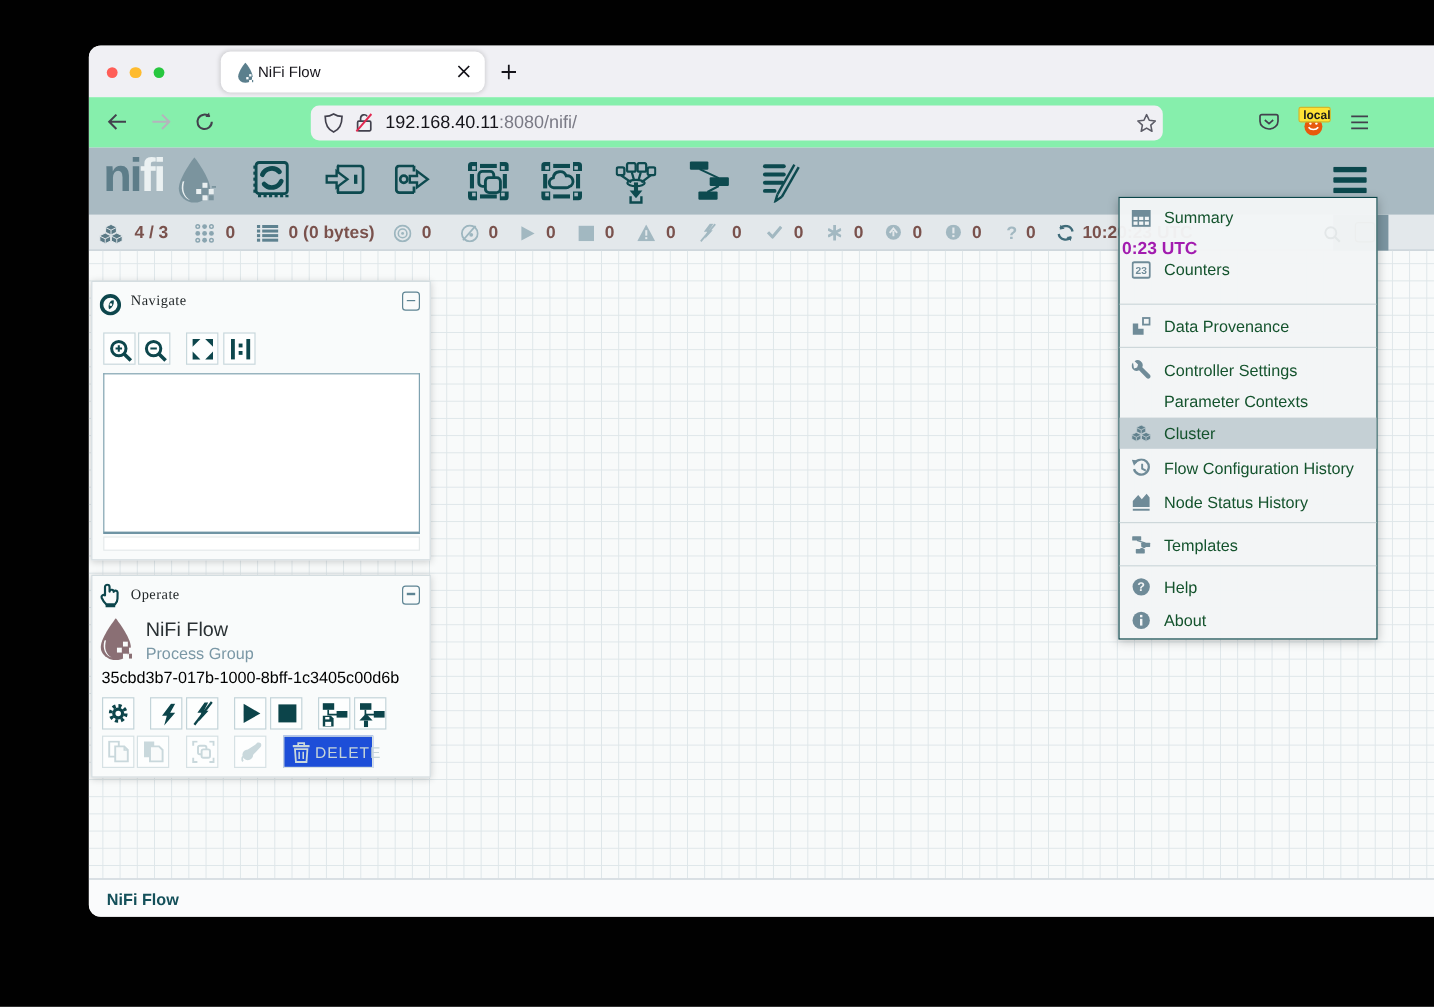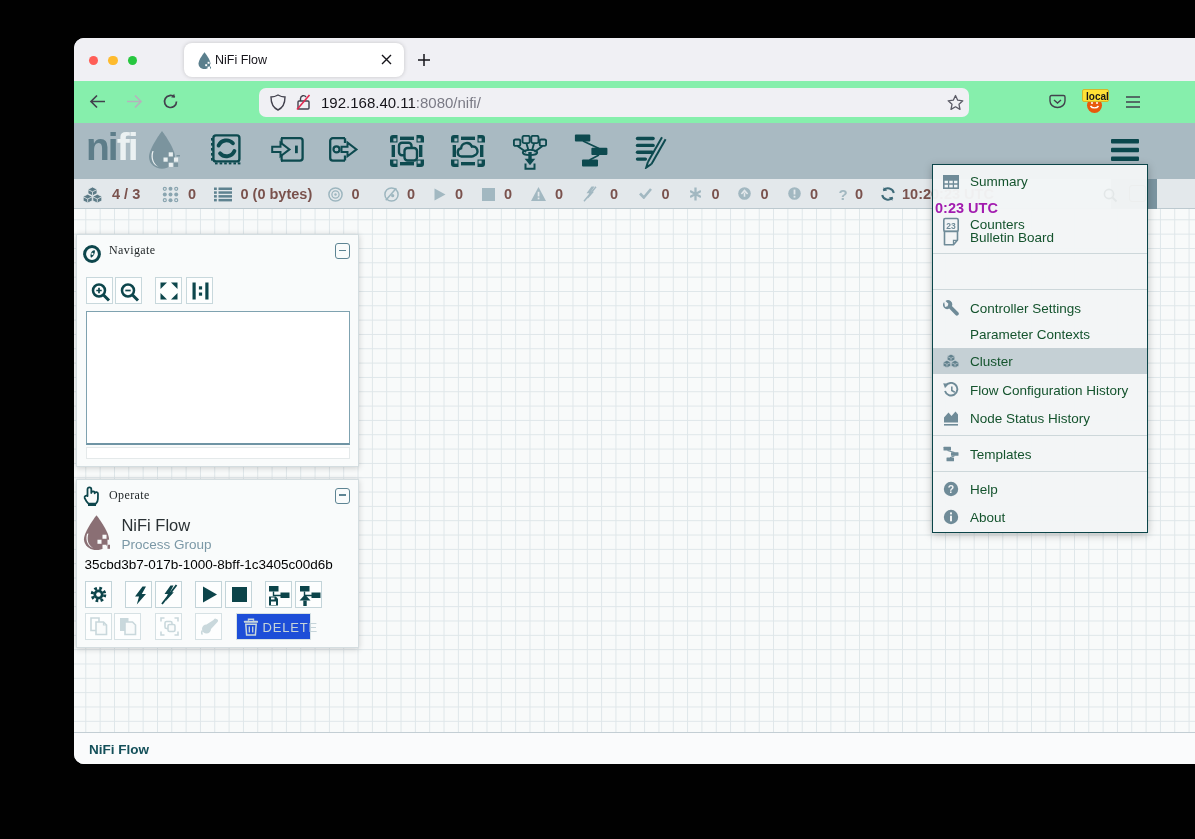--- a/index.html
+++ b/index.html
@@ -551,28 +551,28 @@
         </svg>
       <span class="txt">Summary</span>
     </div>
     <div class="mrow" style="top:30px;margin-top:15px;">
       <svg class="mic" viewBox="0 0 16 16">
           <rect x="0.8" y="1.5" width="14.4" height="13" rx="1.5" stroke="#6f8b98" stroke-width="1.6" fill="none"></rect>
           <text x="8" y="11.5" font-size="8.5" font-weight="bold" fill="#6f8b98" text-anchor="middle" font-family="Liberation Sans,sans-serif">23</text>
         </svg>
       <span class="txt">Counters</span>
     </div>
-    <div class="mrow" style="top:58px;">
-      <svg class="mic" viewBox="0 0 16 16">
-          <path d="M1.5 1.2 H14.5 V10 L10.5 14.8 H1.5 Z" stroke="#6f8b98" stroke-width="1.6" fill="none" stroke-linejoin="round"></path>
-          <path d="M10.5 14.4 V10.4 H14.3" stroke="#6f8b98" stroke-width="1.3" fill="none"></path>
-        </svg>
-      <span class="txt">Bulletin Board</span>
-    </div>
     <div class="msep" style="top:87.5px;"></div>
+    <div class="mrow" style="top:92.5px;">
+      <svg class="mic" viewBox="0 0 16 16">
+          <path d="M1 15 V5.5 H5.5 V10 H10 V15 Z" fill="#6f8b98"></path>
+          <rect x="9.5" y="1" width="5.5" height="5.5" stroke="#6f8b98" stroke-width="1.5" fill="none"></rect>
+        </svg>
+      <span class="txt">Data Provenance</span>
+    </div>
     <div class="msep" style="top:124px;"></div>
     <div class="mrow" style="top:128.5px;">
       <svg class="mic" viewBox="0 0 16 16">
           <path d="M1.2 2 a4.2 4.2 0 0 0 5 6.6 L12.5 15 a1.9 1.9 0 0 0 2.7 -2.7 L8.9 6 A4.2 4.2 0 0 0 2.5 1 L5.4 3.8 L4.6 6.3 L2 7 Z" fill="#6f8b98"></path>
         </svg>
       <span class="txt">Controller Settings</span>
     </div>
     <div class="mrow" style="top:154.5px;">
       <span class="txt">Parameter Contexts</span>
     </div>

